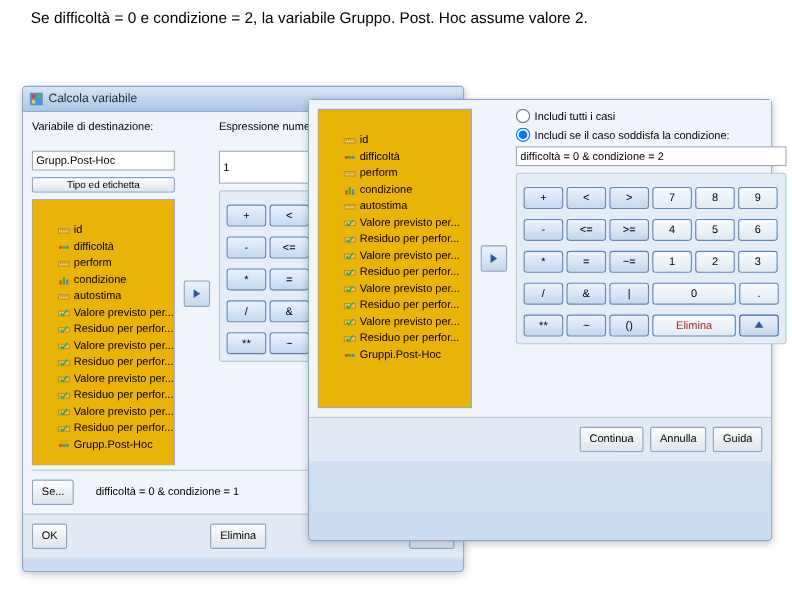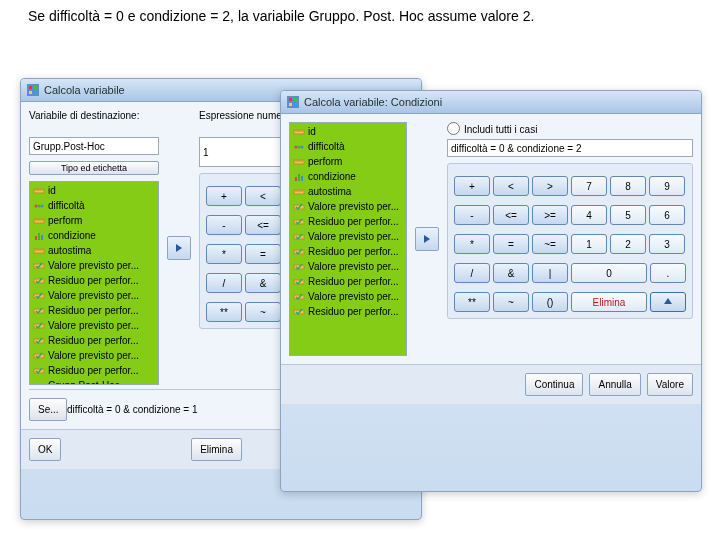--- a/index.html
+++ b/index.html
@@ -13,33 +13,33 @@
 .body{padding:8px;background:#f0f5fb}
 .lbl{font-size:10px;display:block;margin-bottom:16px}
 .textbox{width:100%;height:18px;border:1px solid #9ab;background:#fff;padding:1px 3px;box-sizing:border-box;font-size:10px}
 .btn{background:linear-gradient(#fdfdfd,#dde4ee);border:1px solid #8aa5c4;border-radius:2px;padding:5px 8px;font-size:10px;cursor:pointer}
 .btn.sm{padding:1px 4px;font-size:9px}
 .btn.keypad{width:36px;height:20px;padding:0;display:flex;align-items:center;justify-content:center;font-size:10px;border-color:#5f87b8;background:linear-gradient(#eaf2fc,#c5d8ee)}
 .btn.keypad.num{background:linear-gradient(#f8fbff,#e0eaf4)}
 .btn.wide{width:76px}
 .btn.red{color:#b02020}
 .btn.blue{border-color:#3a6db4}
-.varlist{border:1px solid #9ab;background:#84cc16;height:200px;overflow:auto;padding:1px}
+.varlist{border:1px solid #9ab;background:#eab308;height:200px;overflow:auto;padding:20px}
 .varlist.short{height:230px}
 .vrow{display:flex;align-items:center;height:15px;padding:0 2px;gap:3px}
 .vicon{width:12px;height:12px;flex:0 0 12px}
 .vtxt{white-space:nowrap;flex:1}
 .keypad{display:flex;flex-direction:column;gap:3px;margin-top:6px;padding:6px;border:1px solid #b8c8dc;background:#e4edf7;border-radius:3px}
 .keyrow{display:flex;gap:3px}
 .midarrow{width:22px;height:22px;border:1px solid #8aa5c4;background:linear-gradient(#eaf2fc,#c5d8ee);border-radius:2px;display:flex;align-items:center;justify-content:center;cursor:pointer}
 .radio{display:flex;align-items:flex-end;gap:4px;font-size:10px;margin-bottom:4px}
 .radio input{margin:0}
 .bottombar{display:flex;gap:6px;justify-content:flex-end;padding:8px;background:#e0e9f4;border-top:1px solid #b8c8dc}
 .bottombar.center{justify-content:space-between}
-.seif{display:flex;align-items:center;gap:0;margin-top:8px}
+.seif{display:flex;align-items:center;gap:20px;margin-top:8px}
 .seif .btn{width:38px}
 .seif .txt{flex:1;font-size:10px;white-space:nowrap}
 .divider{height:1px;background:#b8c8dc;margin:4px 0}
 </style>
 </head>
 <body>
 
 <div class="frame">
 <div class="caption">Se difficoltà = 0 e condizione = 2, la variabile Gruppo. Post. Hoc assume valore 2.</div>
 
@@ -219,30 +219,20 @@
     </div>
   </div>
   <div class="bottombar center" id="bb1">
         <button class="btn">OK</button>
         <button class="btn">Elimina</button>
         <button class="btn">Rei...</button>
       </div>
 </div>
 
 <div class="win" style="left:280px;top:90px;width:420px;height:400px">
-  <div class="titlebar">
-    <span class="ticon"><svg viewBox="0 0 12 12">
-            <rect width="12" height="12" fill="#5b8fc8"></rect>
-            <rect x="2" y="2" width="3" height="3" fill="#e33"></rect>
-            <rect x="7" y="2" width="3" height="3" fill="#3c3"></rect>
-            <rect x="2" y="7" width="3" height="3" fill="#fc3"></rect>
-            <rect x="7" y="7" width="3" height="3" fill="#39f"></rect>
-          </svg></span>
-    <span class="ttxt">Calcola variabile: Condizioni</span>
-  </div>
   <div class="body">
     <div style="display:flex;gap:8px">
       <div style="width:140px">
         <div class="varlist short" id="vl2">
               <div class="vrow">
                 <span class="vicon"><svg viewBox="0 0 12 12">
                     <rect x="1" y="4" width="10" height="4" fill="#f5c04a" stroke="#b8902a"></rect>
                     <line x1="3" y1="4" x2="3" y2="6" stroke="#b8902a"></line>
                     <line x1="5" y1="4" x2="5" y2="6" stroke="#b8902a"></line>
                     <line x1="7" y1="4" x2="7" y2="6" stroke="#b8902a"></line>
@@ -334,34 +324,46 @@
                     <path d="M3 6 L5 8 L9 3" stroke="#2a7" stroke-width="1.5" fill="none"></path>
                   </svg></span>
                 <span class="vtxt">Valore previsto per...</span>
               </div>
               <div class="vrow">
                 <span class="vicon"><svg viewBox="0 0 12 12">
                     <rect x="1" y="4" width="10" height="4" fill="#f5c04a" stroke="#b8902a"></rect>
                     <path d="M3 6 L5 8 L9 3" stroke="#2a7" stroke-width="1.5" fill="none"></path>
                   </svg></span>
                 <span class="vtxt">Residuo per perfor...</span>
+              </div>
+              <div class="vrow">
+                <span class="vicon"><svg viewBox="0 0 12 12">
+                    <circle cx="3" cy="6" r="1.5" fill="#d44"></circle>
+                    <circle cx="6" cy="6" r="1.5" fill="#4a4"></circle>
+                    <circle cx="9" cy="6" r="1.5" fill="#48d"></circle>
+                  </svg></span>
+                <span class="vtxt">Gruppi.Post-Hoc</span>
               </div>
             </div>
       </div>
       <div style="display:flex;flex-direction:column;justify-content:center">
         <div class="midarrow">
           <svg width="10" height="10" viewBox="0 0 10 10">
                 <path d="M2 1 L8 5 L2 9 Z" fill="#2a5a9a"></path>
               </svg>
         </div>
       </div>
       <div style="flex:1">
         <label class="radio">
               <input type="radio" name="r2" style="">
               <span>Includi tutti i casi</span>
+            </label>
+        <label class="radio">
+              <input type="radio" name="r2" checked="" style="">
+              <span>Includi se il caso soddisfa la condizione:</span>
             </label>
         <input class="textbox" value="difficoltà = 0 &amp; condizione = 2" style="">
         <div class="keypad" id="kp2">
               <div class="keyrow">
                 <button class="btn keypad">+</button>
                 <button class="btn keypad">&lt;</button>
                 <button class="btn keypad">&gt;</button>
                 <button class="btn keypad num">7</button>
                 <button class="btn keypad num">8</button>
                 <button class="btn keypad num">9</button>
@@ -400,17 +402,17 @@
                   </svg>
                 </button>
               </div>
             </div>
       </div>
     </div>
   </div>
   <div class="bottombar" id="bb2">
         <button class="btn">Continua</button>
         <button class="btn">Annulla</button>
-        <button class="btn">Valore</button>
+        <button class="btn">Guida</button>
       </div>
 </div>
 
 </div>
 
 </body></html>

